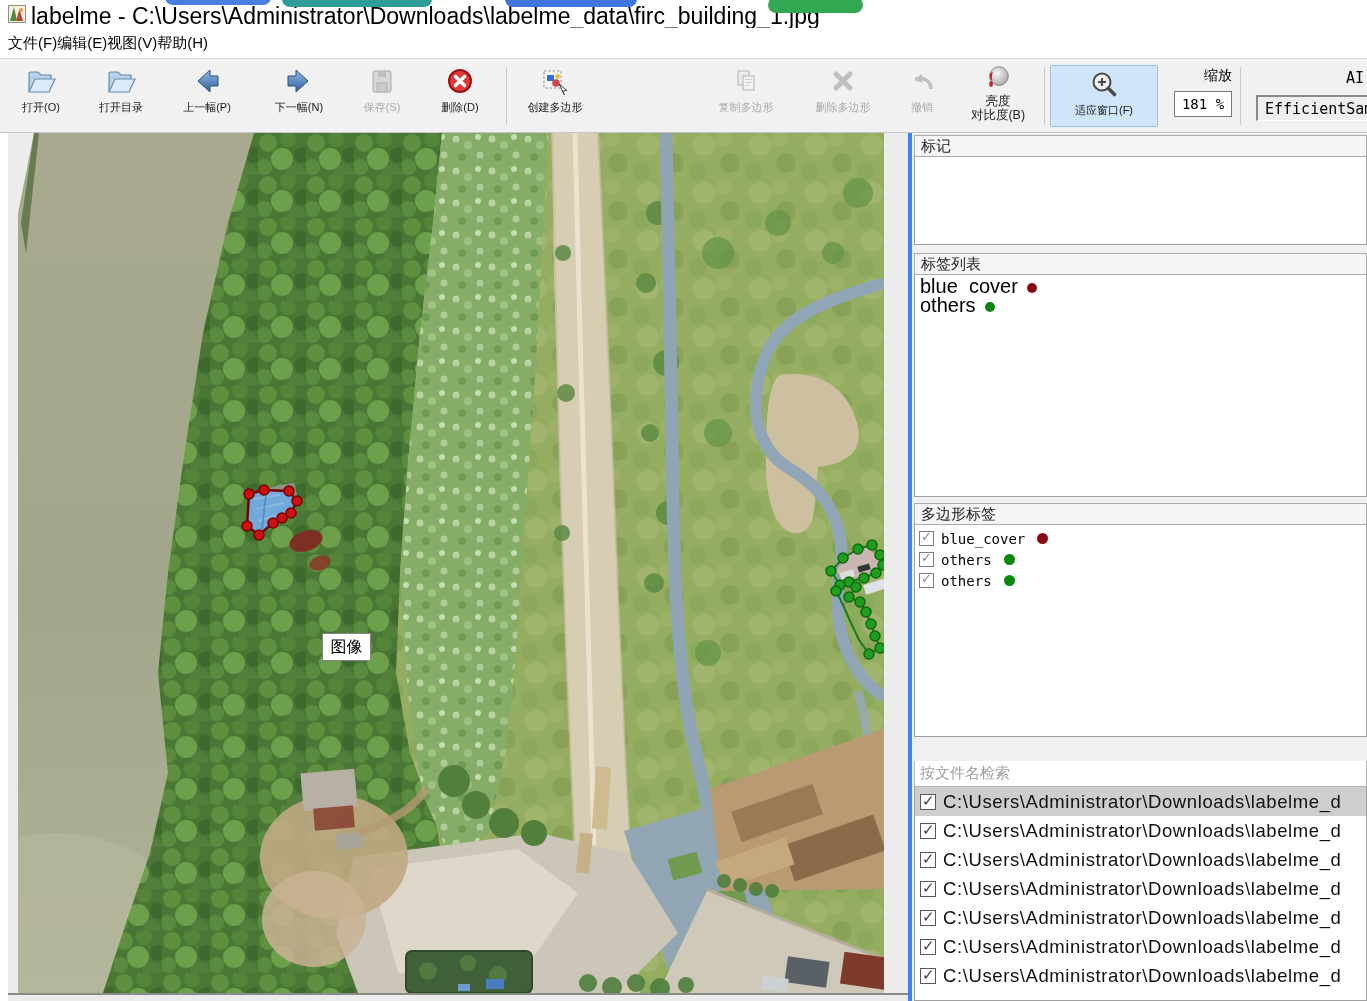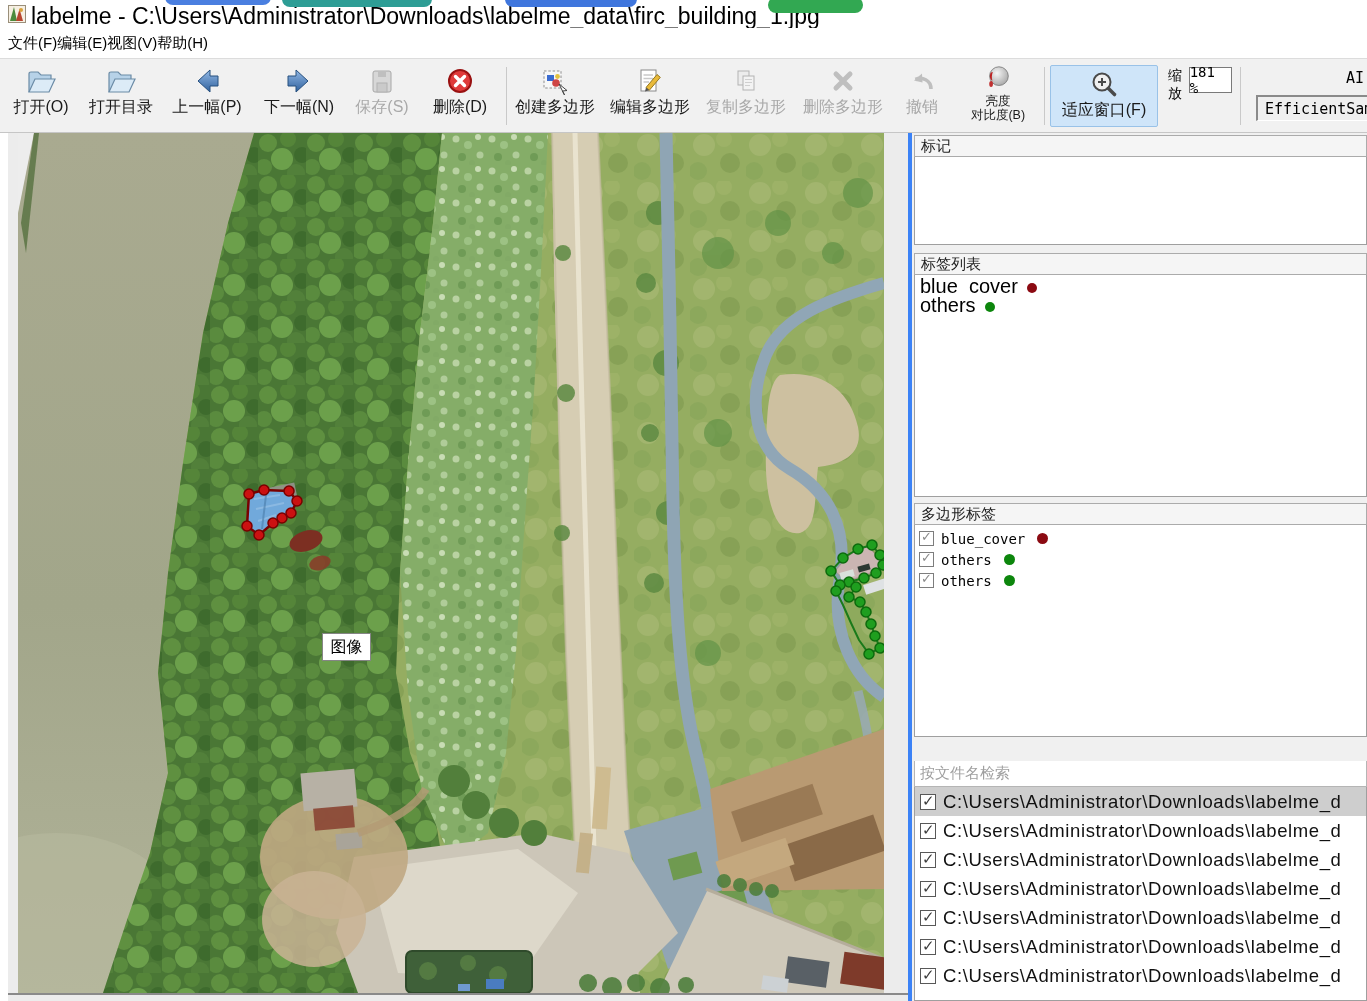--- a/index.html
+++ b/index.html
@@ -18,25 +18,25 @@
   .menubar { position:absolute; left:0; top:28px; width:1367px; height:30px; background:#fff;
     display:flex; align-items:center; padding-left:8px; }
   .menuitem { font-size:15px; cursor:default; }
 
   
   .toolbar { position:absolute; left:0; top:58px; width:1367px; height:75px; background:#f1f1f1;
     border-top:1px solid #dcdcdc; border-bottom:1px solid #c6c6c6; }
   .tbtn { position:absolute; top:4px; height:66px; display:flex; flex-direction:column;
     align-items:center; justify-content:flex-start; }
   .ticon { height:36px; display:flex; align-items:center; justify-content:center; }
-  .tlabel { font-size:16px; color:#1a1a1a; white-space:pre-line; text-align:center; line-height:14px; margin-top:1px; }
+  .tlabel { font-size:11px; color:#1a1a1a; white-space:pre-line; text-align:center; line-height:14px; margin-top:1px; }
   .tbtn.disabled .tlabel { color:#a9a9a9; }
   .tbtn.active { background:#cfe5f9; border:1px solid #99c2e8; border-radius:2px; top:6px; height:62px; }
   .tsep { position:absolute; top:8px; width:1px; height:58px; background:#c9c9c9; }
-  .tgroup { position:absolute; top:8px; display:flex; flex-direction:row; align-items:flex-start; }
+  .tgroup { position:absolute; top:8px; display:flex; flex-direction:column; align-items:flex-end; }
   .tglabel { font-size:14px; margin-bottom:6px; }
   .spin { width:58px; height:26px; border:1px solid #7a7a7a; background:#fff; font-size:14px;
     font-family:"DejaVu Sans Mono", monospace; display:flex; align-items:center; justify-content:center; }
   .combo { width:118px; height:26px; background:#efefef; border-top:2px solid #8a8a8a; border-left:2px solid #8a8a8a;
     border-right:1px solid #fff; border-bottom:1px solid #fff; font-size:15px;
     font-family:"DejaVu Sans Mono", monospace; display:flex; align-items:center; padding-left:7px; }
   .aigroup { position:absolute; top:8px; left:1254px; width:113px; }
   .ailabel { position:absolute; right:3px; top:2px; font-size:15px; font-family:"DejaVu Sans Mono", monospace; }
   .aigroup .combo { position:absolute; left:2px; top:28px; }
 
@@ -185,31 +185,20 @@
       <rect x="5" y="5" width="17" height="17" fill="#f7f7f7" stroke="#8f8f8f" stroke-dasharray="2.5,1.8"></rect>
       <rect x="8" y="9" width="7" height="6" fill="#3a6bd0"></rect>
       <circle cx="17" cy="17" r="3.8" fill="#cf4444"></circle>
       <circle cx="18.5" cy="10.5" r="2.4" fill="#e3c23f"></circle>
       <polygon points="20,18 28,24.5 23.5,25 25.5,29" fill="#fff" stroke="#444"></polygon>
         </svg>
       </span>
     <span class="tlabel">创建多边形</span>
   </div>
 
-  <div class="tbtn" style="left:606px;width:88px">
-    <span class="ticon">
-        <svg width="32" height="30" viewBox="0 0 32 30">
-      <rect x="7" y="4" width="15" height="21" fill="#fff" stroke="#8a8a8a"></rect>
-      <path d="M9.5,9 H19 M9.5,12.5 H19 M9.5,16 H15" stroke="#c9c9c9" stroke-width="1.3"></path>
-      <polygon points="12,21.5 23,8.5 26.3,11.3 15.3,24.3" fill="#e9ba3a" stroke="#96781f"></polygon>
-      <polygon points="12,21.5 15.3,24.3 11,25.5" fill="#555"></polygon>
-        </svg>
-      </span>
-    <span class="tlabel">编辑多边形</span>
-  </div>
 
   <div class="tbtn disabled" style="left:700px;width:92px">
     <span class="ticon">
         <svg width="32" height="30" viewBox="0 0 32 30">
       <rect x="8" y="5" width="11" height="14" fill="#ececec" stroke="#b3b3b3"></rect>
       <rect x="13" y="10" width="11" height="14" fill="#f3f3f3" stroke="#b3b3b3"></rect>
       <path d="M15,13.5 H22 M15,16.5 H22 M15,19.5 H20" stroke="#cfcfcf" stroke-width="1.2"></path>
         </svg>
       </span>
     <span class="tlabel">复制多边形</span>

